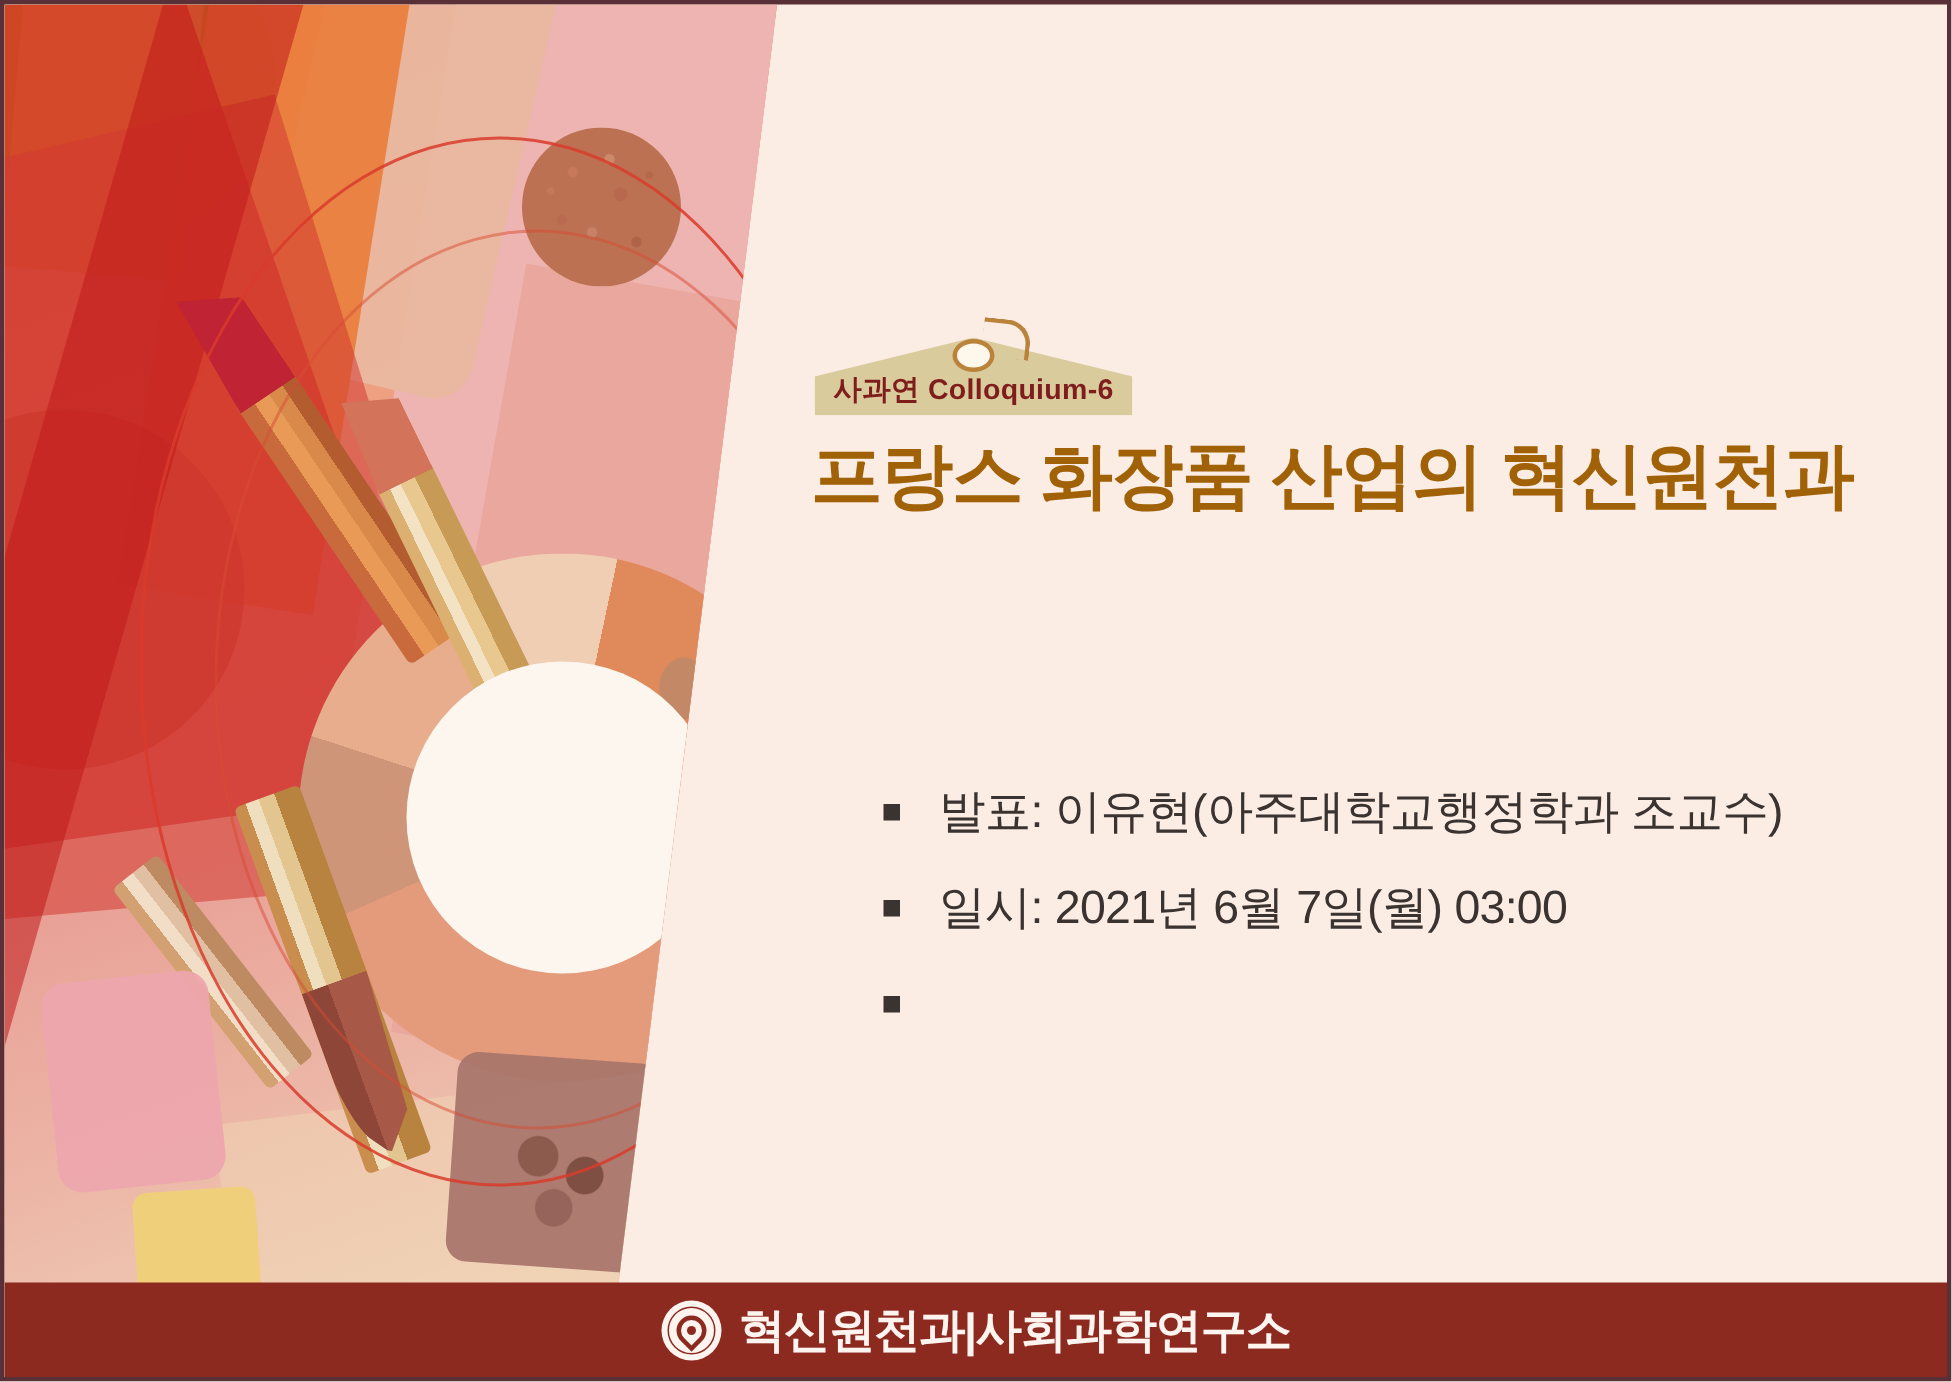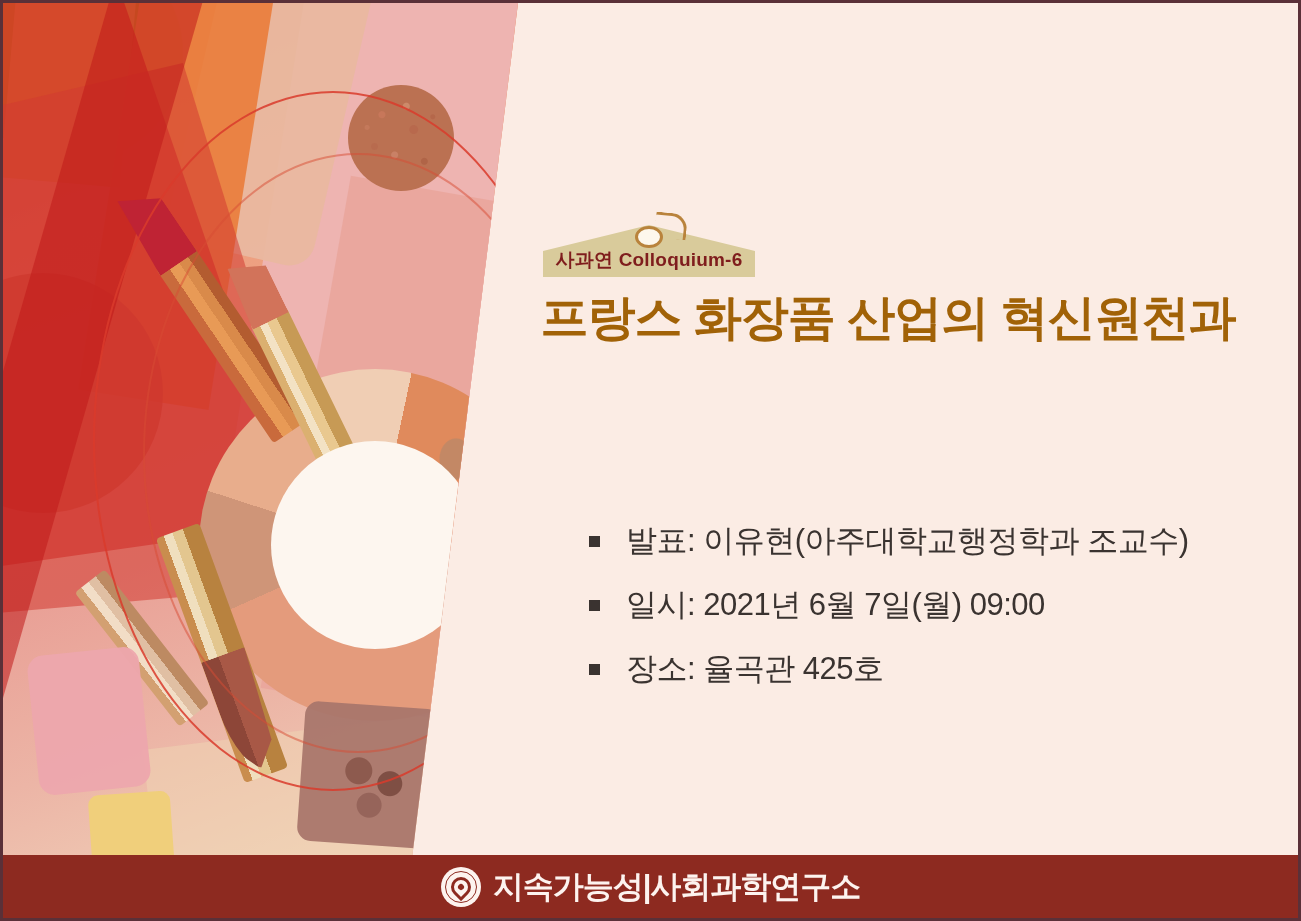--- a/index.html
+++ b/index.html
@@ -445,30 +445,29 @@
     <span class="line">프랑스 화장품 산업의 혁신원천과</span>
   </div>
 
   <div class="details">
     <div class="detail-row">
       <span class="bullet"></span>
       <span class="detail-text">발표: 이유현(아주대학교행정학과  조교수)</span>
     </div>
     <div class="detail-row">
       <span class="bullet"></span>
-      <span class="detail-text">일시: 2021년 6월 7일(월) 09:00</span>
+      <span class="detail-text">일시: 2021년 6월 7일(월) 03:00</span>
     </div>
     <div class="detail-row">
       <span class="bullet"></span>
-      <span class="detail-text">장소: 율곡관 425호</span>
     </div>
   </div>
 
   <div class="footer">
     <div class="footer-inner">
       <span class="seal">
         <span class="seal-mark"></span>
       </span>
-      <span class="footer-text">지속가능성|사회과학연구소</span>
+      <span class="footer-text">혁신원천과|사회과학연구소</span>
     </div>
   </div>
 
 </div>
 
 </body></html>

